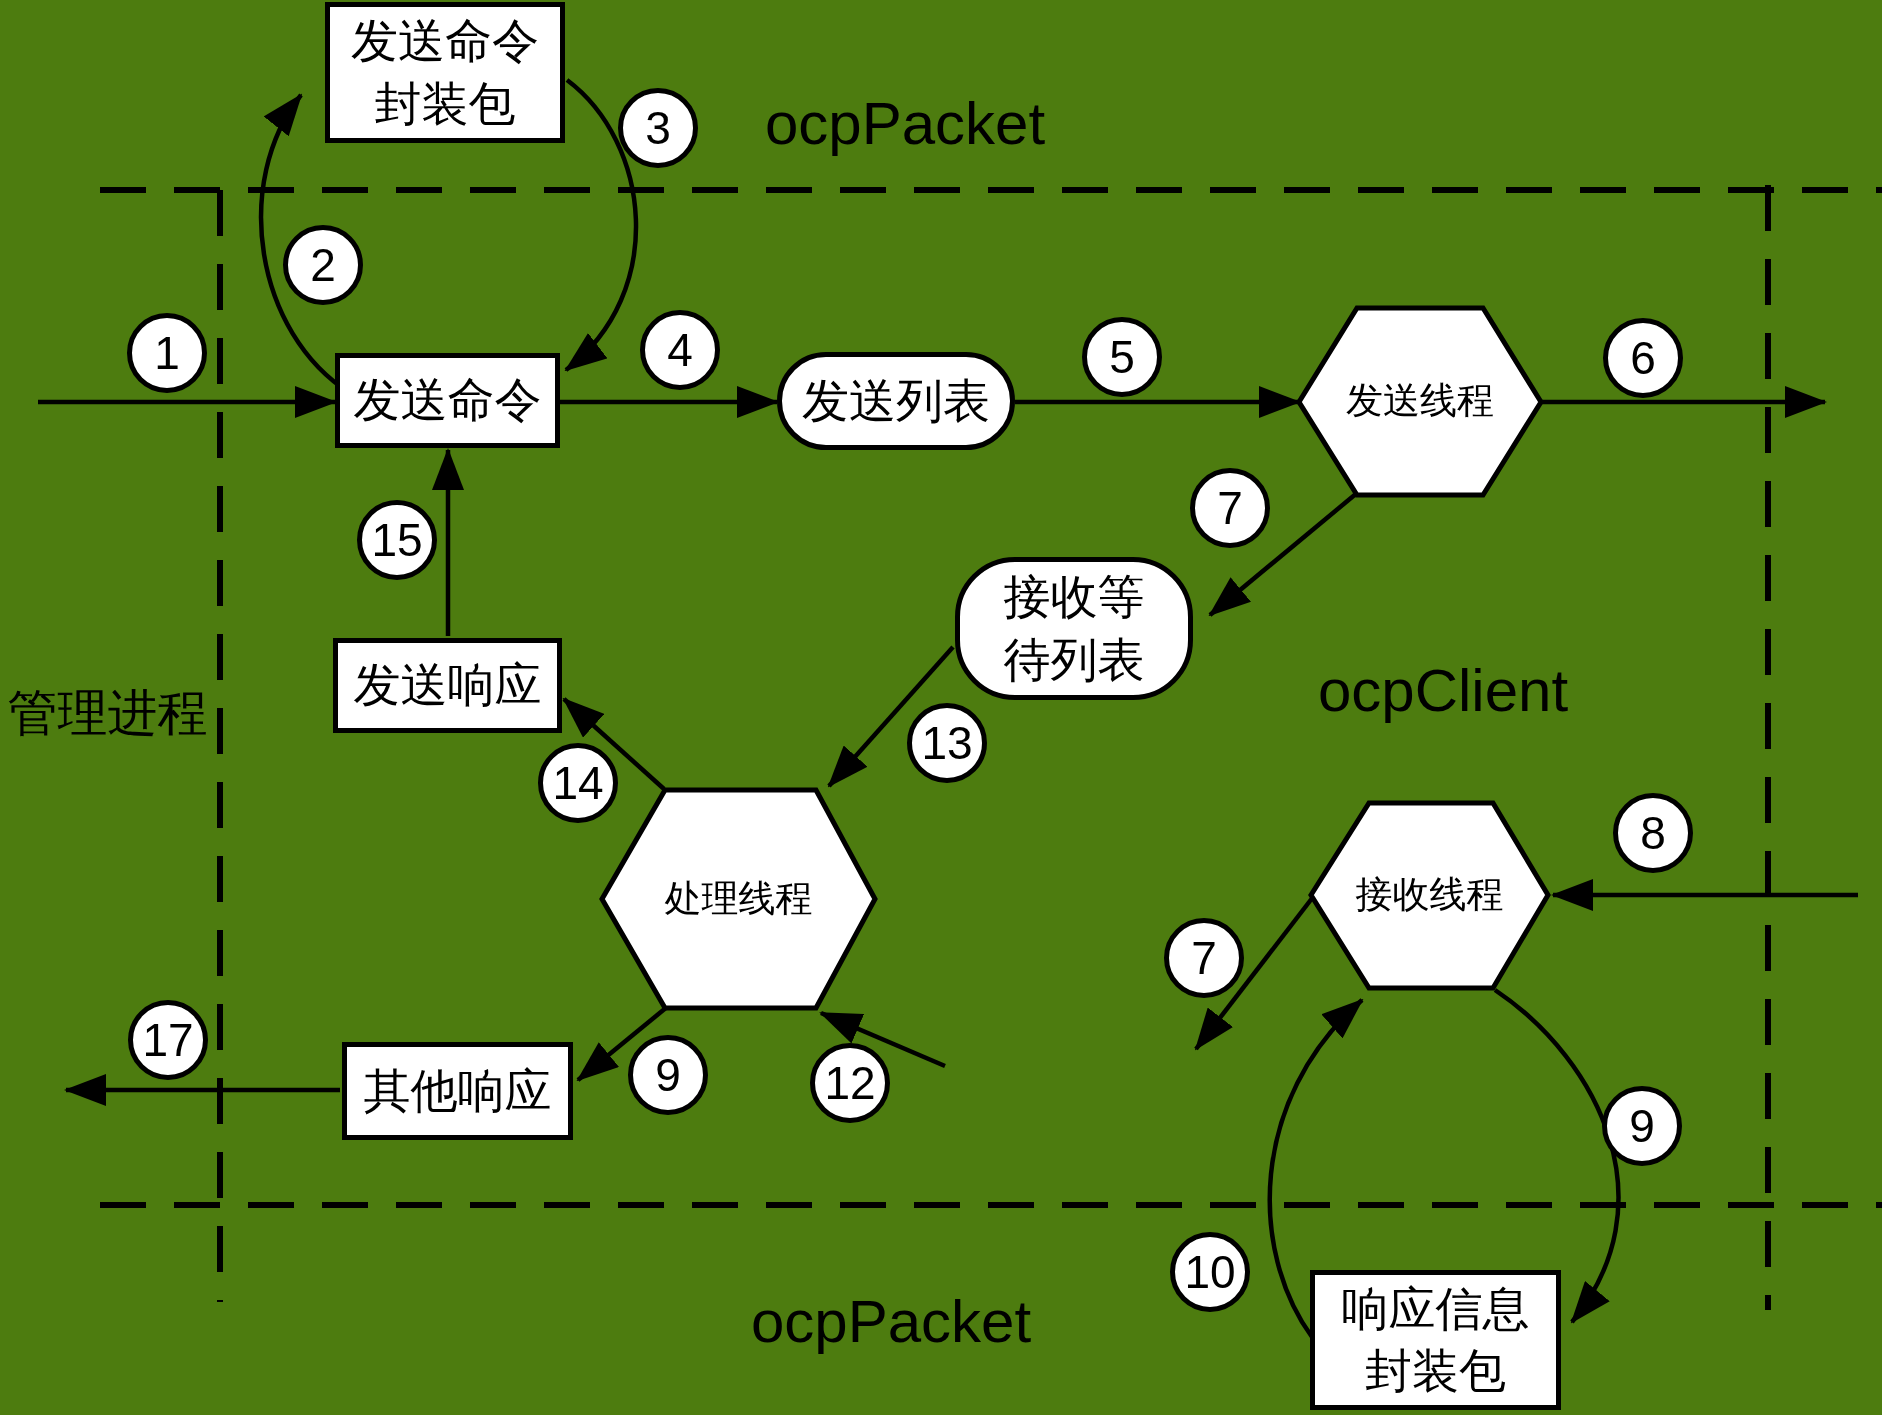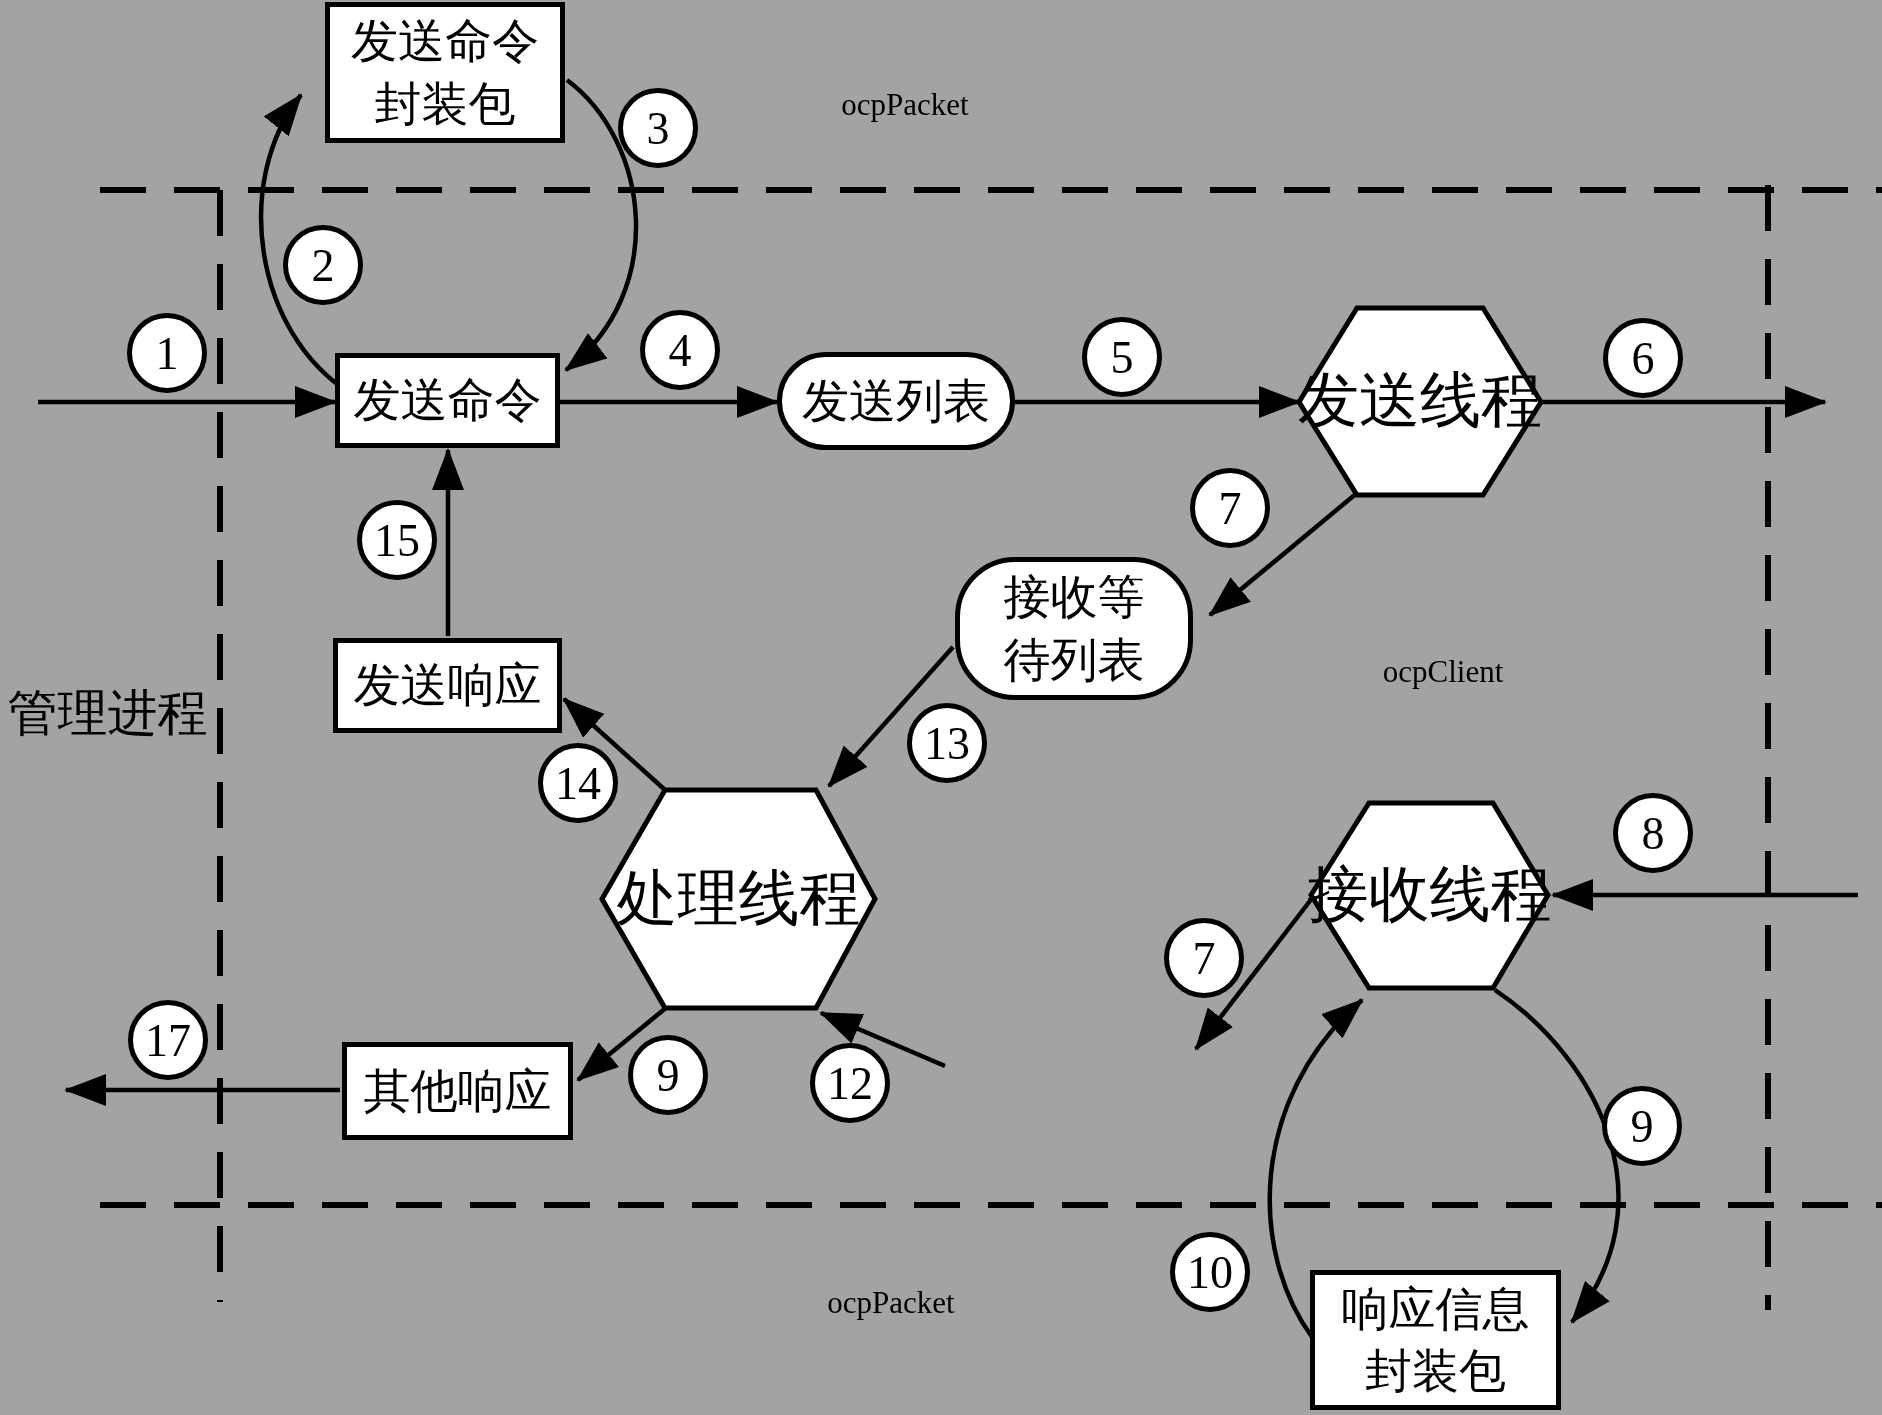--- a/index.html
+++ b/index.html
@@ -1,55 +1,55 @@
 <!DOCTYPE html>
 <html><head>
 <meta charset="utf-8">
 <style>
   html,body{margin:0;padding:0;background:#fff;}
   #canvas{
     position:relative;
     width:1882px;height:1415px;
-    background:#a3a3a3;
-    font-family:Liberation Serif, serif;
+    background:#4d7c0f;
+    font-family:Liberation Sans, sans-serif;
     color:#000;
     overflow:hidden;
   }
   #wires{position:absolute;left:0;top:0;}
   .node{
     position:absolute;
     box-sizing:border-box;
     background:#fff;
     border:5px solid #000;
     display:flex;flex-direction:column;
     align-items:center;justify-content:center;
     text-align:center;
     font-size:47px;line-height:1.32;
     white-space:nowrap;
   }
   .stadium{border-radius:60px;}
   .hexlabel{
     position:absolute;
     display:flex;flex-direction:column;
     align-items:center;justify-content:center;
-    text-align:center;font-size:61px;line-height:1.32;
+    text-align:center;font-size:37px;line-height:1.32;
     background:transparent;border:none;white-space:nowrap;
   }
   .badge{
     position:absolute;
     box-sizing:border-box;
     width:80px;height:80px;
     background:#fff;border:5px solid #000;border-radius:50%;
     display:flex;align-items:center;justify-content:center;
     font-size:46px;
   }
   .region{
     position:absolute;
     text-align:center;
-    font-size:31px;line-height:1.3;
+    font-size:60px;line-height:1.3;
     white-space:nowrap;
   }
   .region.big{font-size:50px;line-height:1.25;}
 </style>
 </head>
 <body>
 
 <div id="canvas">
 
   <svg id="wires" width="1882" height="1415" viewBox="0 0 1882 1415">

